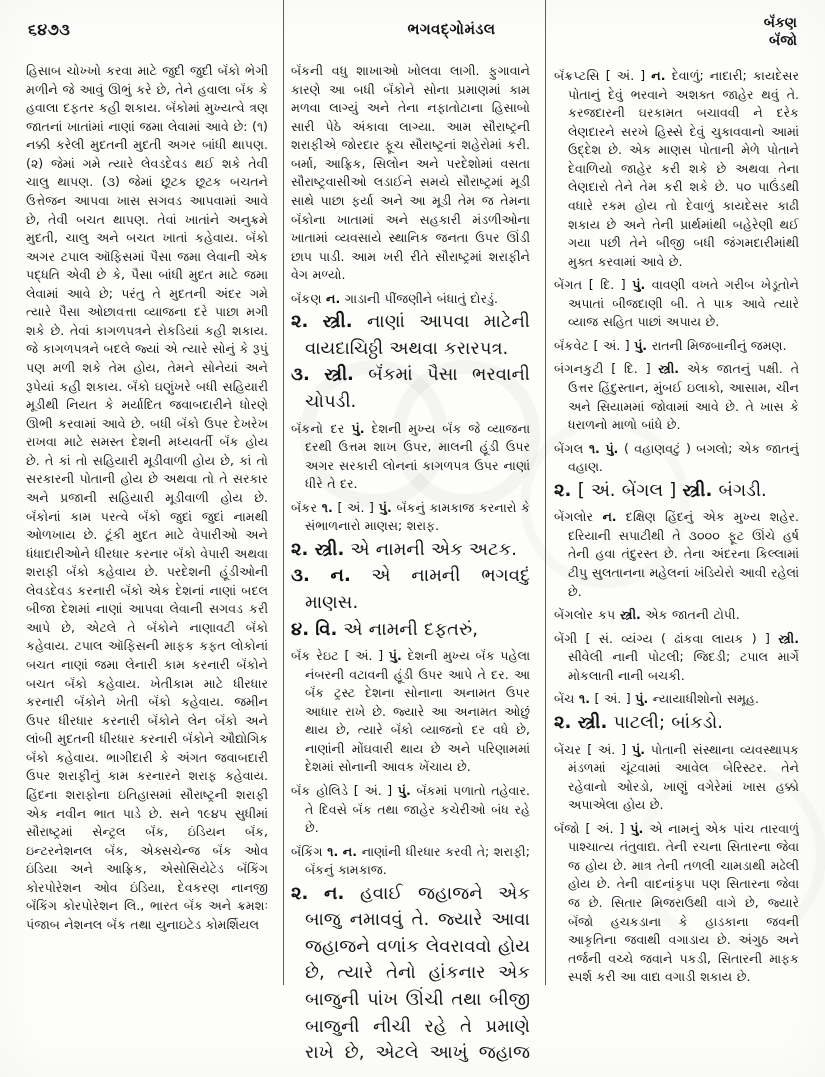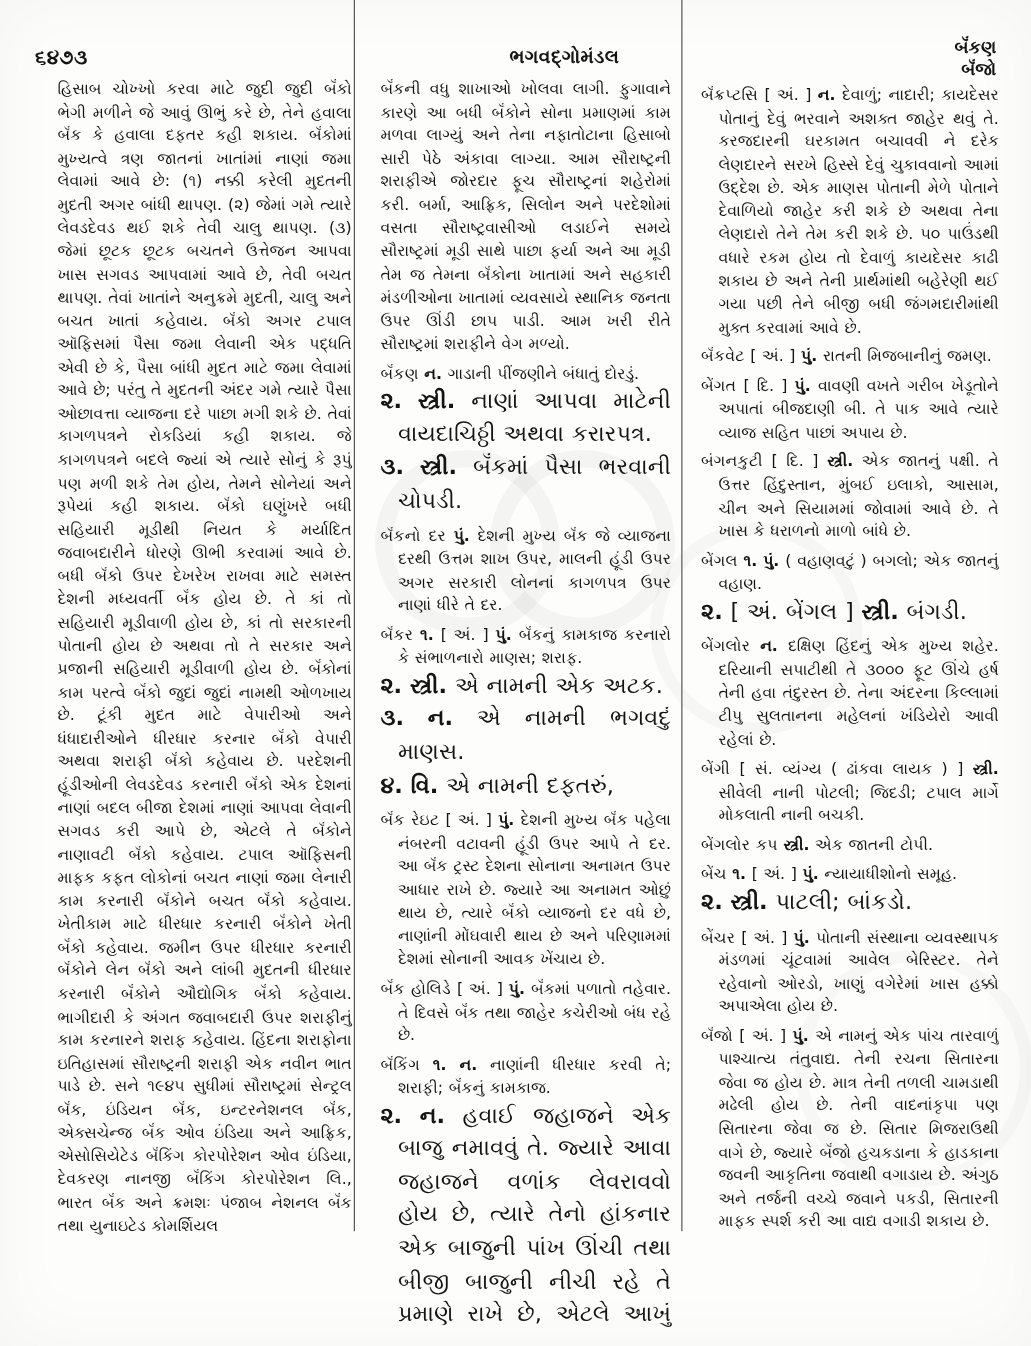--- a/index.html
+++ b/index.html
@@ -35,21 +35,21 @@
   .wm-c { left: 520px; top: 418px; width: 150px; height: 150px;
           border-width: 10px; border-color: rgba(0,0,0,0.028); }
   .wm-d { left: 636px; top: 760px; width: 170px; height: 170px;
           border-width: 10px; border-color: rgba(0,0,0,0.025); }
 
   
   .running-head {
     position: absolute;
     left: 28px;
     right: 28px;
-    top: 30px;
+    top: 14px;
     height: 46px;
     z-index: 3;
   }
   .folio {
     position: absolute;
     left: 0;
     top: 6px;
     font-size: 16px;
     font-weight: bold;
     letter-spacing: 0.4px;
@@ -84,21 +84,21 @@
     width: 773px;
     height: 1000px;
     display: flex;
     z-index: 2;
   }
   .col {
     position: relative;
     box-sizing: border-box;
     overflow: hidden;
   }
-  .col-1 { width: 253px; padding-right: 11px; margin-left: 20px; }
+  .col-1 { width: 253px; padding-right: 11px; }
   .col-2 { width: 262px; padding-left: 12px; padding-right: 11px; }
   .col-3 { width: 258px; padding-left: 13px; }
 
   .rule {
     position: absolute;
     top: 0;
     width: 1px;
     height: 985px;
     background: #5d5d5d;
     z-index: 2;
@@ -198,28 +198,28 @@
           <p class="entry gap"><span class="hw">બૅંક રેઇટ</span> <span class="etym">[ અં. ]</span> <span class="pos">પું.</span> <span>દેશની મુખ્ય બૅંક પહેલા નંબરની વટાવની હૂંડી ઉપર આપે તે દર. આ બૅંક ટ્રસ્ટ દેશના સોનાના અનામત ઉપર આધાર રાખે છે. જ્યારે આ અનામત ઓછું થાય છે, ત્યારે બૅંકો વ્યાજનો દર વધે છે, નાણાંની મોંઘવારી થાય છે અને પરિણામમાં દેશમાં સોનાની આવક ખેંચાય છે.</span> </p>
           <p class="entry gap"><span class="hw">બૅંક હોલિડે</span> <span class="etym">[ અં. ]</span> <span class="pos">પું.</span> <span>બૅંકમાં પળાતો તહેવાર. તે દિવસે બૅંક તથા જાહેર કચેરીઓ બંધ રહે છે.</span> </p>
           <p class="entry gap"><span class="hw">બૅંકિંગ</span> <span class="sense-num">૧.</span> <span class="pos">ન.</span> <span>નાણાંની ધીરધાર કરવી તે; શરાફી; બૅંકનું કામકાજ.</span> </p>
           <p class="sense"><span class="sense-num">૨.</span> <span class="pos">ન.</span> <span>હવાઈ જહાજને એક બાજુ નમાવવું તે. જ્યારે આવા જહાજને વળાંક લેવરાવવો હોય છે, ત્યારે તેનો હાંકનાર એક બાજુની પાંખ ઊંચી તથા બીજી બાજુની નીચી રહે તે પ્રમાણે રાખે છે, એટલે આખું જહાજ લગભગ ત્રાંસું ઊડે છે.</span> </p>
         </div>
     </div>
 
     <div class="col col-3">
       <div id="col3-entries">
           <p class="entry gap"><span class="hw">બૅંક્રપ્ટસિ</span> <span class="etym">[ અં. ]</span> <span class="pos">ન.</span> <span>દેવાળું; નાદારી; કાયદેસર પોતાનું દેવું ભરવાને અશક્ત જાહેર થવું તે. કરજદારની ઘરકામત બચાવવી ને દરેક લેણદારને સરખે હિસ્સે દેવું ચુકાવવાનો આમાં ઉદ્દેશ છે. એક માણસ પોતાની મેળે પોતાને દેવાળિયો જાહેર કરી શકે છે અથવા તેના લેણદારો તેને તેમ કરી શકે છે. ૫૦ પાઉંડથી વધારે રકમ હોય તો દેવાળું કાયદેસર કાઢી શકાય છે અને તેની પ્રાર્થમાંથી બહેરેણી થઈ ગયા પછી તેને બીજી બધી જંગમદારીમાંથી મુક્ત કરવામાં આવે છે.</span> </p>
+          <p class="entry gap"><span class="hw">બેંગત</span> <span class="etym">[ દિ. ]</span> <span class="pos">પું.</span> <span>વાવણી વખતે ગરીબ ખેડૂતોને અપાતાં બીજદાણી બી. તે પાક આવે ત્યારે વ્યાજ સહિત પાછાં અપાય છે.</span> </p>
           <p class="entry gap"><span class="hw">બૅંકવેટ</span> <span class="etym">[ અં. ]</span> <span class="pos">પું.</span> <span>રાતની મિજબાનીનું જમણ.</span> </p>
-          <p class="entry gap"><span class="hw">બેંગત</span> <span class="etym">[ દિ. ]</span> <span class="pos">પું.</span> <span>વાવણી વખતે ગરીબ ખેડૂતોને અપાતાં બીજદાણી બી. તે પાક આવે ત્યારે વ્યાજ સહિત પાછાં અપાય છે.</span> </p>
           <p class="entry gap"><span class="hw">બંગનકુટી</span> <span class="etym">[ દિ. ]</span> <span class="pos">સ્ત્રી.</span> <span>એક જાતનું પક્ષી. તે ઉત્તર હિંદુસ્તાન, મુંબઈ ઇલાકો, આસામ, ચીન અને સિયામમાં જોવામાં આવે છે. તે ખાસ કે ધરાળનો માળો બાંધે છે.</span> </p>
           <p class="entry gap"><span class="hw">બેંગલ</span> <span class="sense-num">૧.</span> <span class="pos">પું.</span> <span>( વહાણવટું ) બગલો; એક જાતનું વહાણ.</span> </p>
           <p class="sense"><span class="sense-num">૨.</span> <span class="etym">[ અં. બેંગલ ]</span> <span class="pos">સ્ત્રી.</span> <span>બંગડી.</span> </p>
           <p class="entry gap"><span class="hw">બેંગલોર</span> <span class="pos">ન.</span> <span>દક્ષિણ હિંદનું એક મુખ્ય શહેર. દરિયાની સપાટીથી તે ૩૦૦૦ ફૂટ ઊંચે હર્ષ તેની હવા તંદુરસ્ત છે. તેના અંદરના કિલ્લામાં ટીપુ સુલતાનના મહેલનાં ખંડિયેરો આવી રહેલાં છે.</span> </p>
+          <p class="entry gap"><span class="hw">બેંગલોર કપ</span> <span class="pos">સ્ત્રી.</span> <span>એક જાતની ટોપી.</span> </p>
           <p class="entry gap"><span class="hw">બેંગી</span> <span class="etym">[ સં. વ્યંગ્ય ( ઢાંકવા લાયક ) ]</span> <span class="pos">સ્ત્રી.</span> <span>સીવેલી નાની પોટલી; જિદડી; ટપાલ માર્ગે મોકલાતી નાની બચકી.</span> </p>
-          <p class="entry gap"><span class="hw">બેંગલોર કપ</span> <span class="pos">સ્ત્રી.</span> <span>એક જાતની ટોપી.</span> </p>
           <p class="entry gap"><span class="hw">બેંચ</span> <span class="sense-num">૧.</span> <span class="etym">[ અં. ]</span> <span class="pos">પું.</span> <span>ન્યાયાધીશોનો સમૂહ.</span> </p>
           <p class="sense"><span class="sense-num">૨.</span> <span class="pos">સ્ત્રી.</span> <span>પાટલી; બાંકડો.</span> </p>
           <p class="entry gap"><span class="hw">બેંચર</span> <span class="etym">[ અં. ]</span> <span class="pos">પું.</span> <span>પોતાની સંસ્થાના વ્યવસ્થાપક મંડળમાં ચૂંટવામાં આવેલ બેરિસ્ટર. તેને રહેવાનો ઓરડો, ખાણું વગેરેમાં ખાસ હક્કો અપાએલા હોય છે.</span> </p>
           <p class="entry gap"><span class="hw">બૅંજો</span> <span class="etym">[ અં. ]</span> <span class="pos">પું.</span> <span>એ નામનું એક પાંચ તારવાળું પાશ્ચાત્ય તંતુવાદ્ય. તેની રચના સિતારના જેવા જ હોય છે. માત્ર તેની તળલી ચામડાથી મઢેલી હોય છે. તેની વાદનાંકૃપા પણ સિતારના જેવા જ છે. સિતાર મિજરાઉથી વાગે છે, જ્યારે બૅંજો હચકડાના કે હાડકાના જવની આકૃતિના જવાથી વગાડાય છે. અંગુઠ અને તર્જની વચ્ચે જવાને પકડી, સિતારની માફક સ્પર્શ કરી આ વાદ્ય વગાડી શકાય છે.</span> </p>
         </div>
     </div>
 
   </div>
 </div>
 

